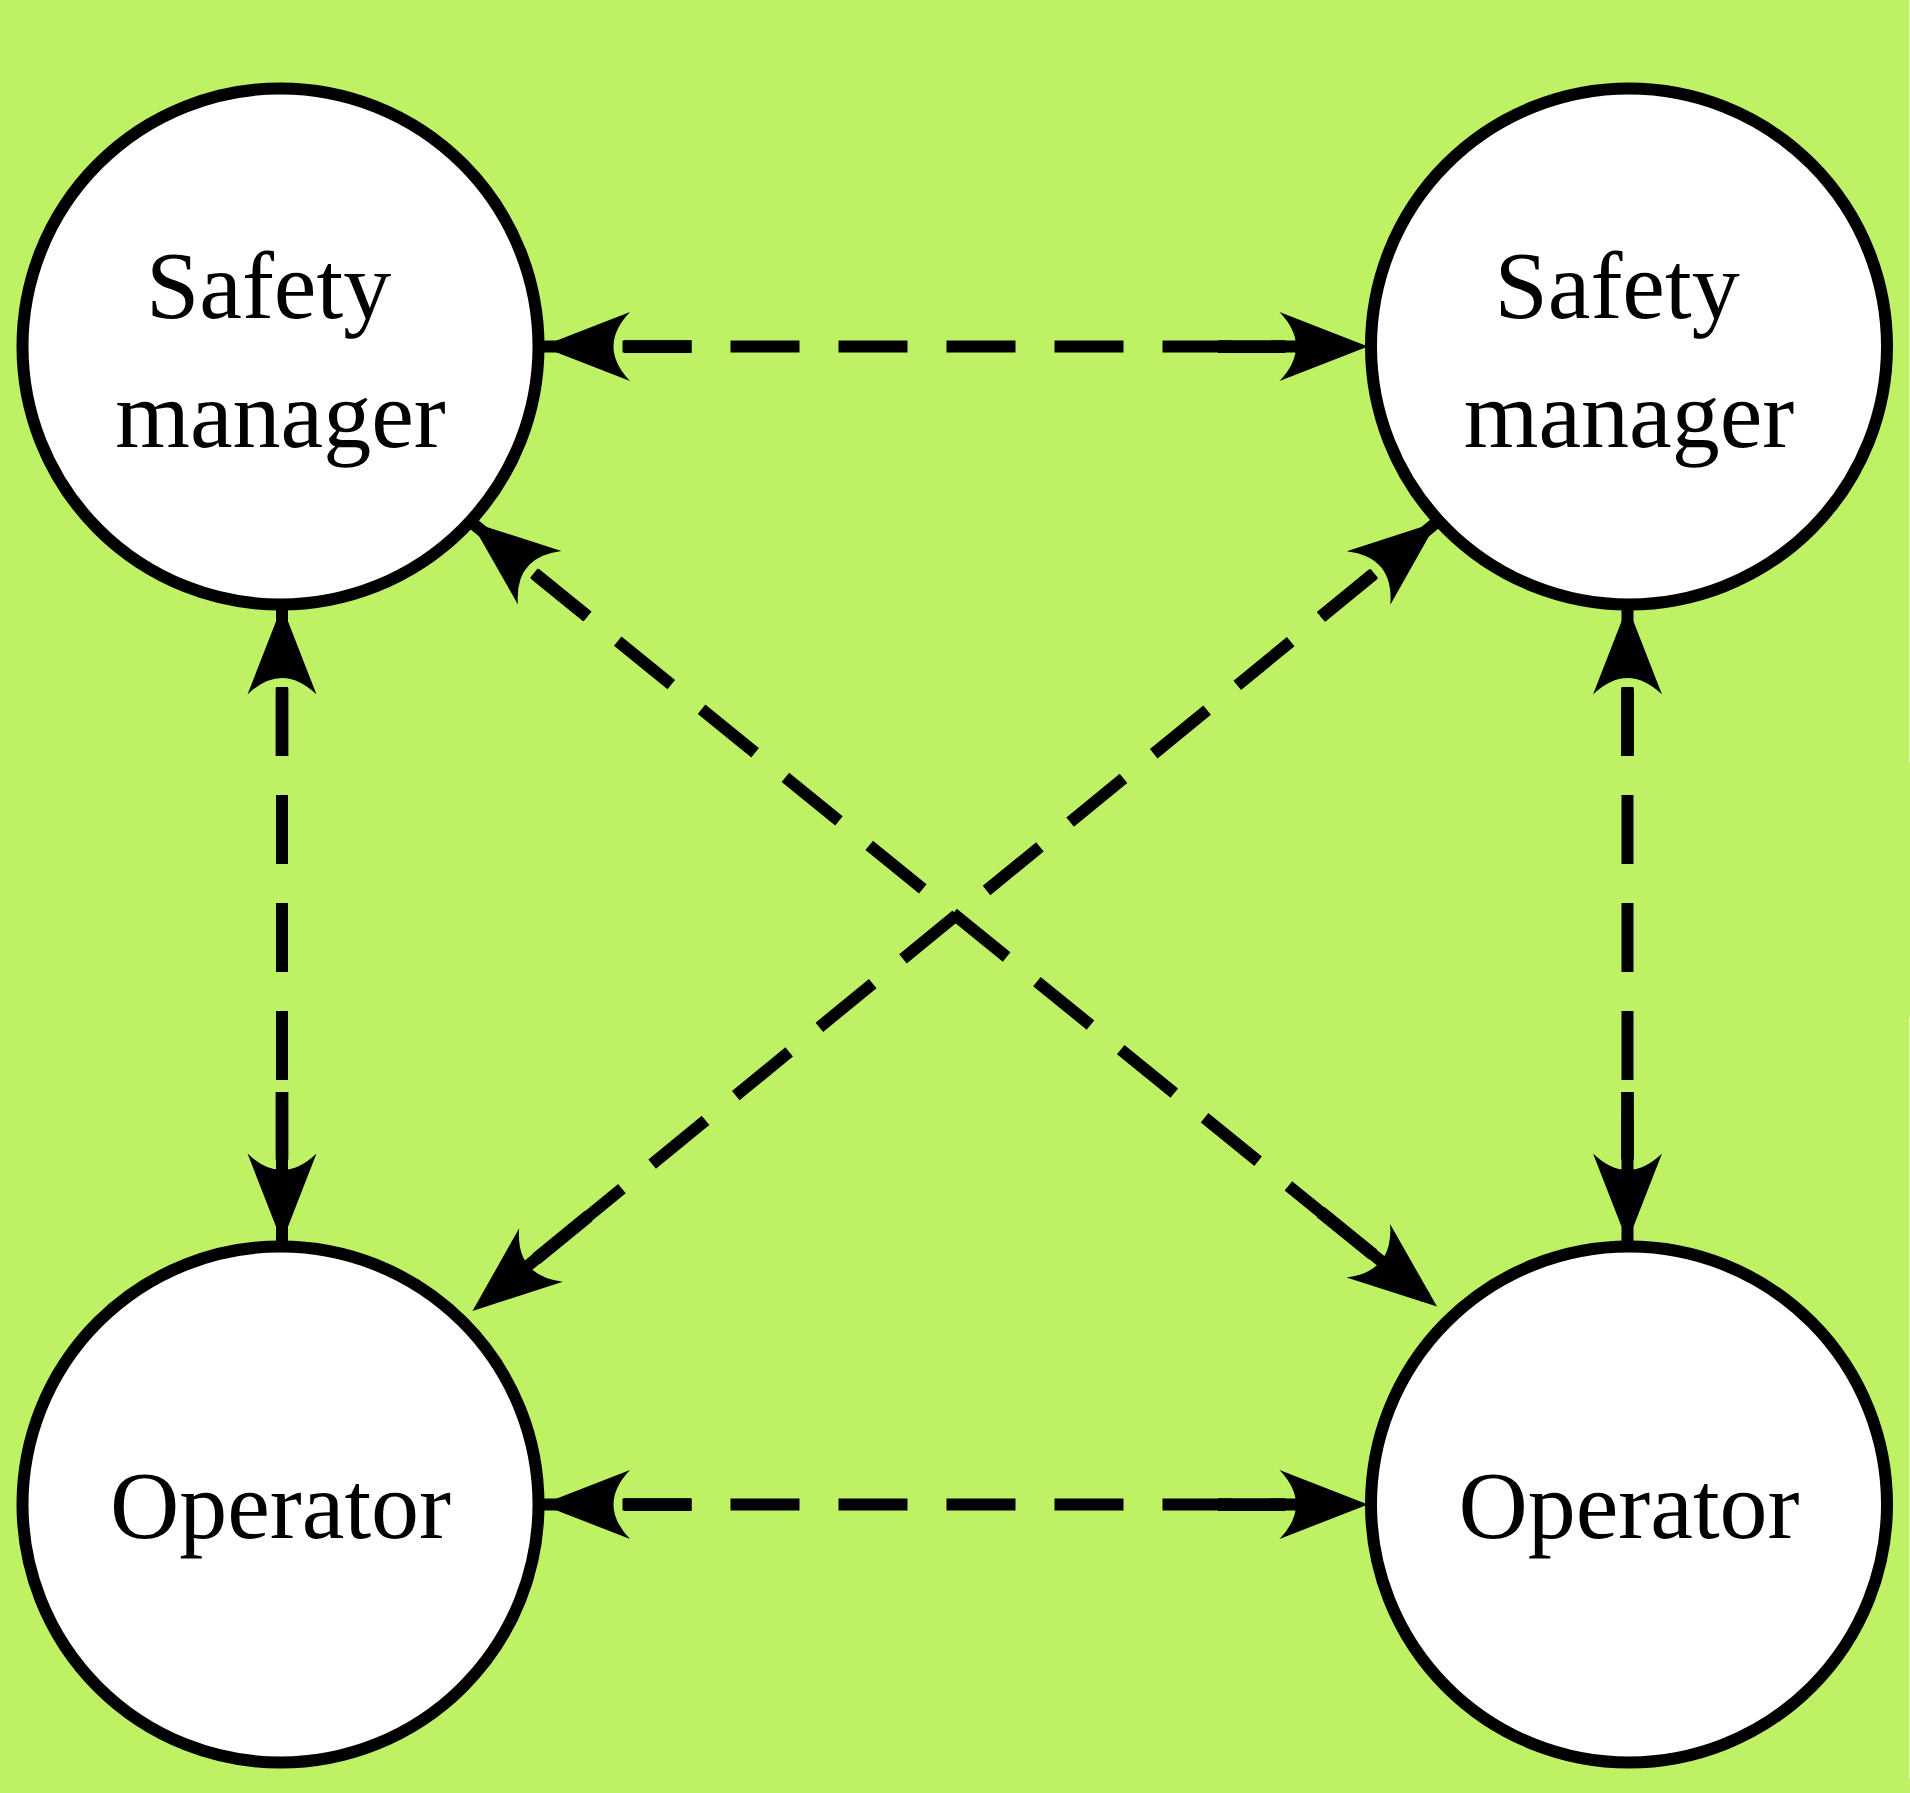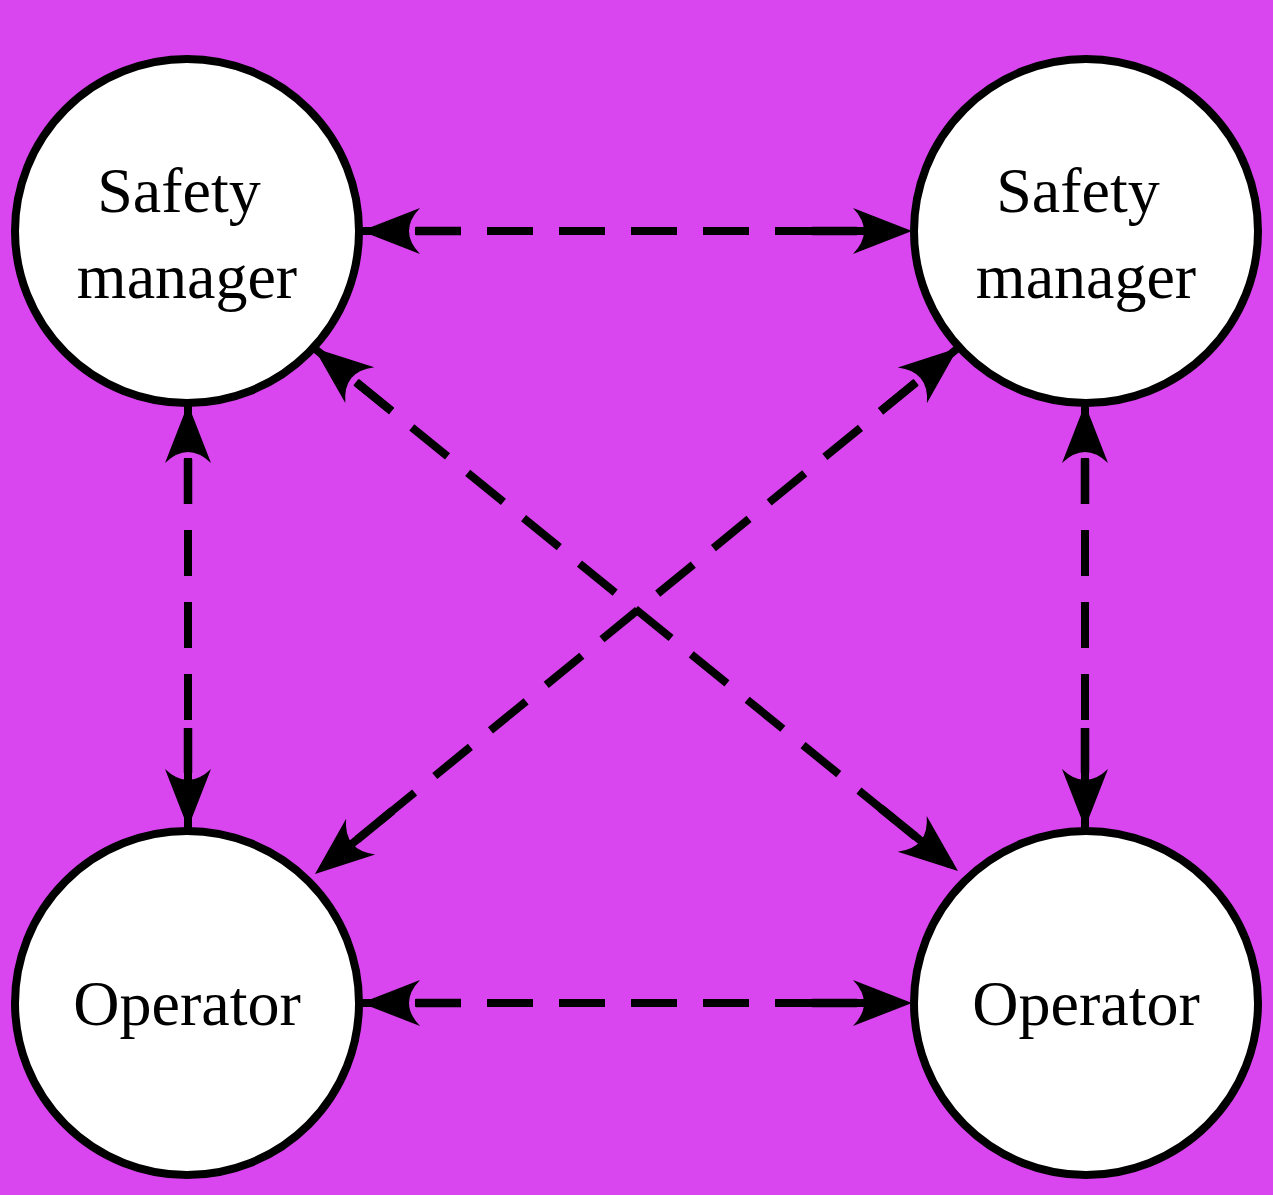--- a/index.html
+++ b/index.html
@@ -4,21 +4,21 @@
 <style>
   html, body {
     margin: 0;
     padding: 0;
     background: #ffffff;
   }
   .canvas {
     width: 1273px;
     height: 1195px;
     position: relative;
-    background: #d946ef;
+    background: #bef264;
     font-family: "Liberation Serif", "DejaVu Serif", serif;
   }
   svg { display: block; }
   .node-circle {
     fill: #ffffff;
     stroke: #000000;
     stroke-width: 8;
   }
   .node-label {
     fill: #000000;

